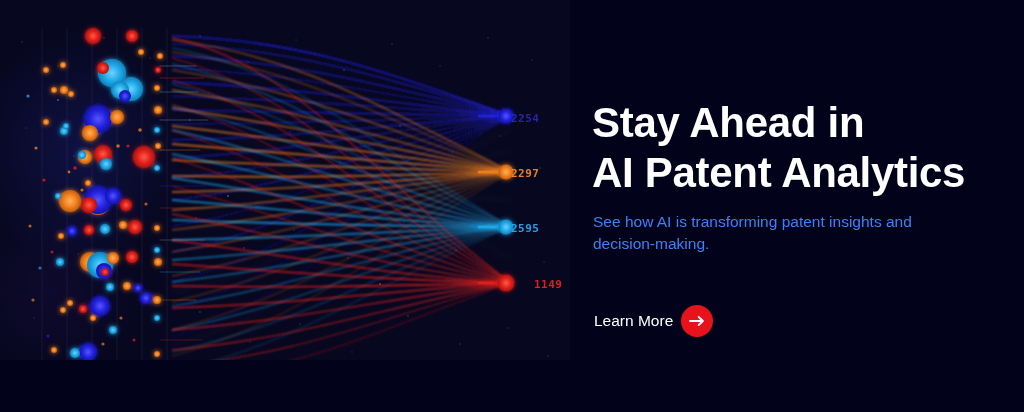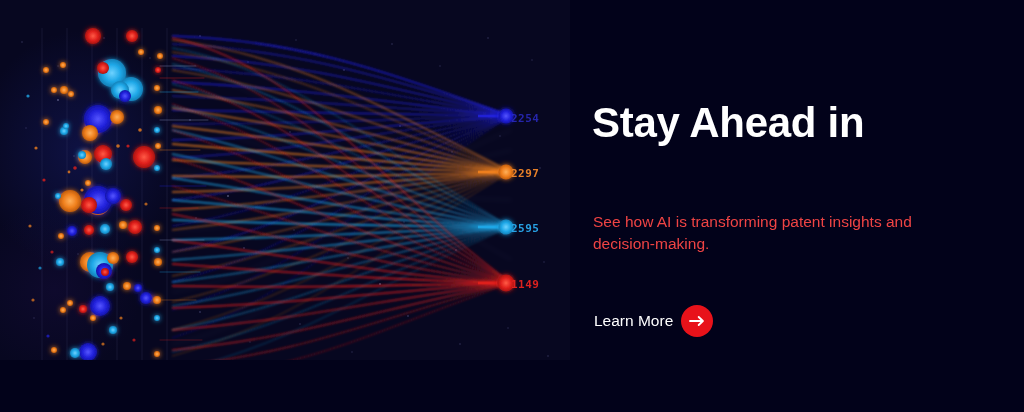--- a/index.html
+++ b/index.html
@@ -43,21 +43,21 @@
     position:absolute;
     font-family:"DejaVu Sans Mono", monospace;
     font-size:11px;
     letter-spacing:0.5px;
     font-weight:bold;
     white-space:nowrap;
   }
   #label-blue  { left:511px; top:112px; color:#2f2fd8; opacity:0.75; }
   #label-orange{ left:511px; top:167px; color:#f3872a; opacity:0.95; }
   #label-cyan  { left:511px; top:222px; color:#29a9ee; opacity:0.95; }
-  #label-red   { left:511px; top:278px; color:#e5231f; opacity:0.95; }
+  #label-red   { left:534px; top:278px; color:#e5231f; opacity:0.95; }
 
   
   #content {
     position:absolute;
     left:592px; top:0;
     width:432px; height:412px;
   }
   #headline {
     position:absolute;
     left:0; top:98px;
@@ -66,21 +66,21 @@
     font-size:42px;
     font-weight:bold;
     line-height:1.18;
     letter-spacing:-0.3px;
   }
   #headline .l2 { display:block; }
   #subtitle {
     position:absolute;
     left:1px; top:211px;
     width:372px;
-    color:#ef4444;
+    color:#3b82f6;
     font-size:15.5px;
     line-height:1.42;
     font-weight:normal;
   }
   #cta {
     position:absolute;
     left:2px; top:305px;
     display:flex;
     align-items:center;
     gap:8px;
@@ -461,21 +461,21 @@
     </svg>
 
     <div class="node-label" id="label-blue">2254</div>
     <div class="node-label" id="label-orange">2297</div>
     <div class="node-label" id="label-cyan">2595</div>
     <div class="node-label" id="label-red">1149</div>
   </div>
 
   <div id="content">
 
-    <h1 id="headline"><span>Stay Ahead in</span><br></h1>
+    <h1 id="headline"><span>Stay Ahead in</span><br><span class="l2">AI Patent Analytics</span></h1>
 
     <p id="subtitle">See how AI is transforming patent insights and decision-making.</p>
 
     <a id="cta" href="#">
       <span id="cta-label">Learn More</span>
       <span id="cta-arrow">
         <svg width="17" height="12" viewBox="0 0 17 12" aria-hidden="true">
           <path d="M1 6 H13.2" stroke="#ffffff" stroke-width="1.9" stroke-linecap="round" fill="none"></path>
           <path d="M9.7 2.0 L13.9 6 L9.7 10" stroke="#ffffff" stroke-width="1.9" stroke-linecap="round" stroke-linejoin="round" fill="none"></path>
         </svg>

